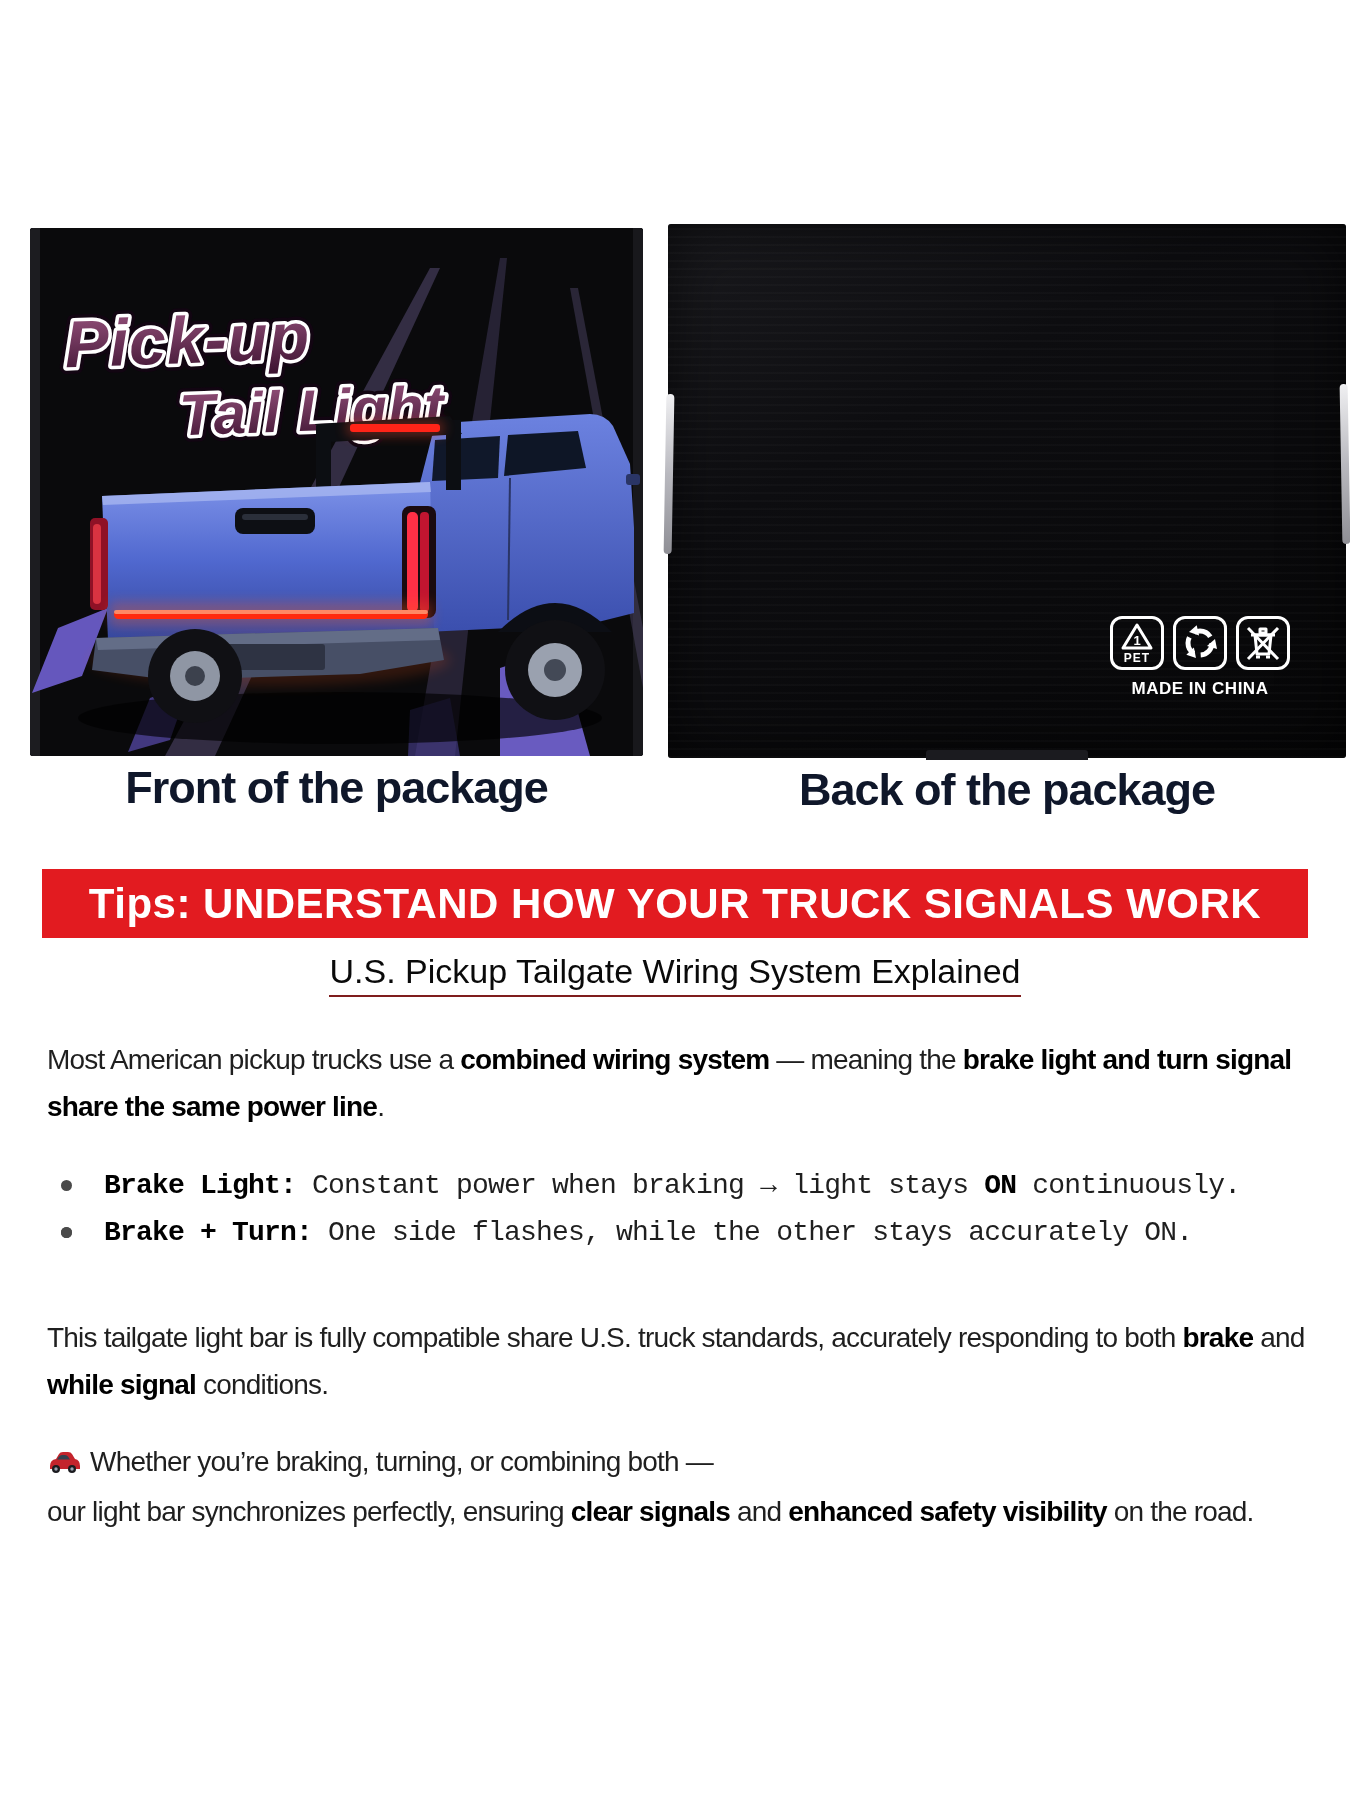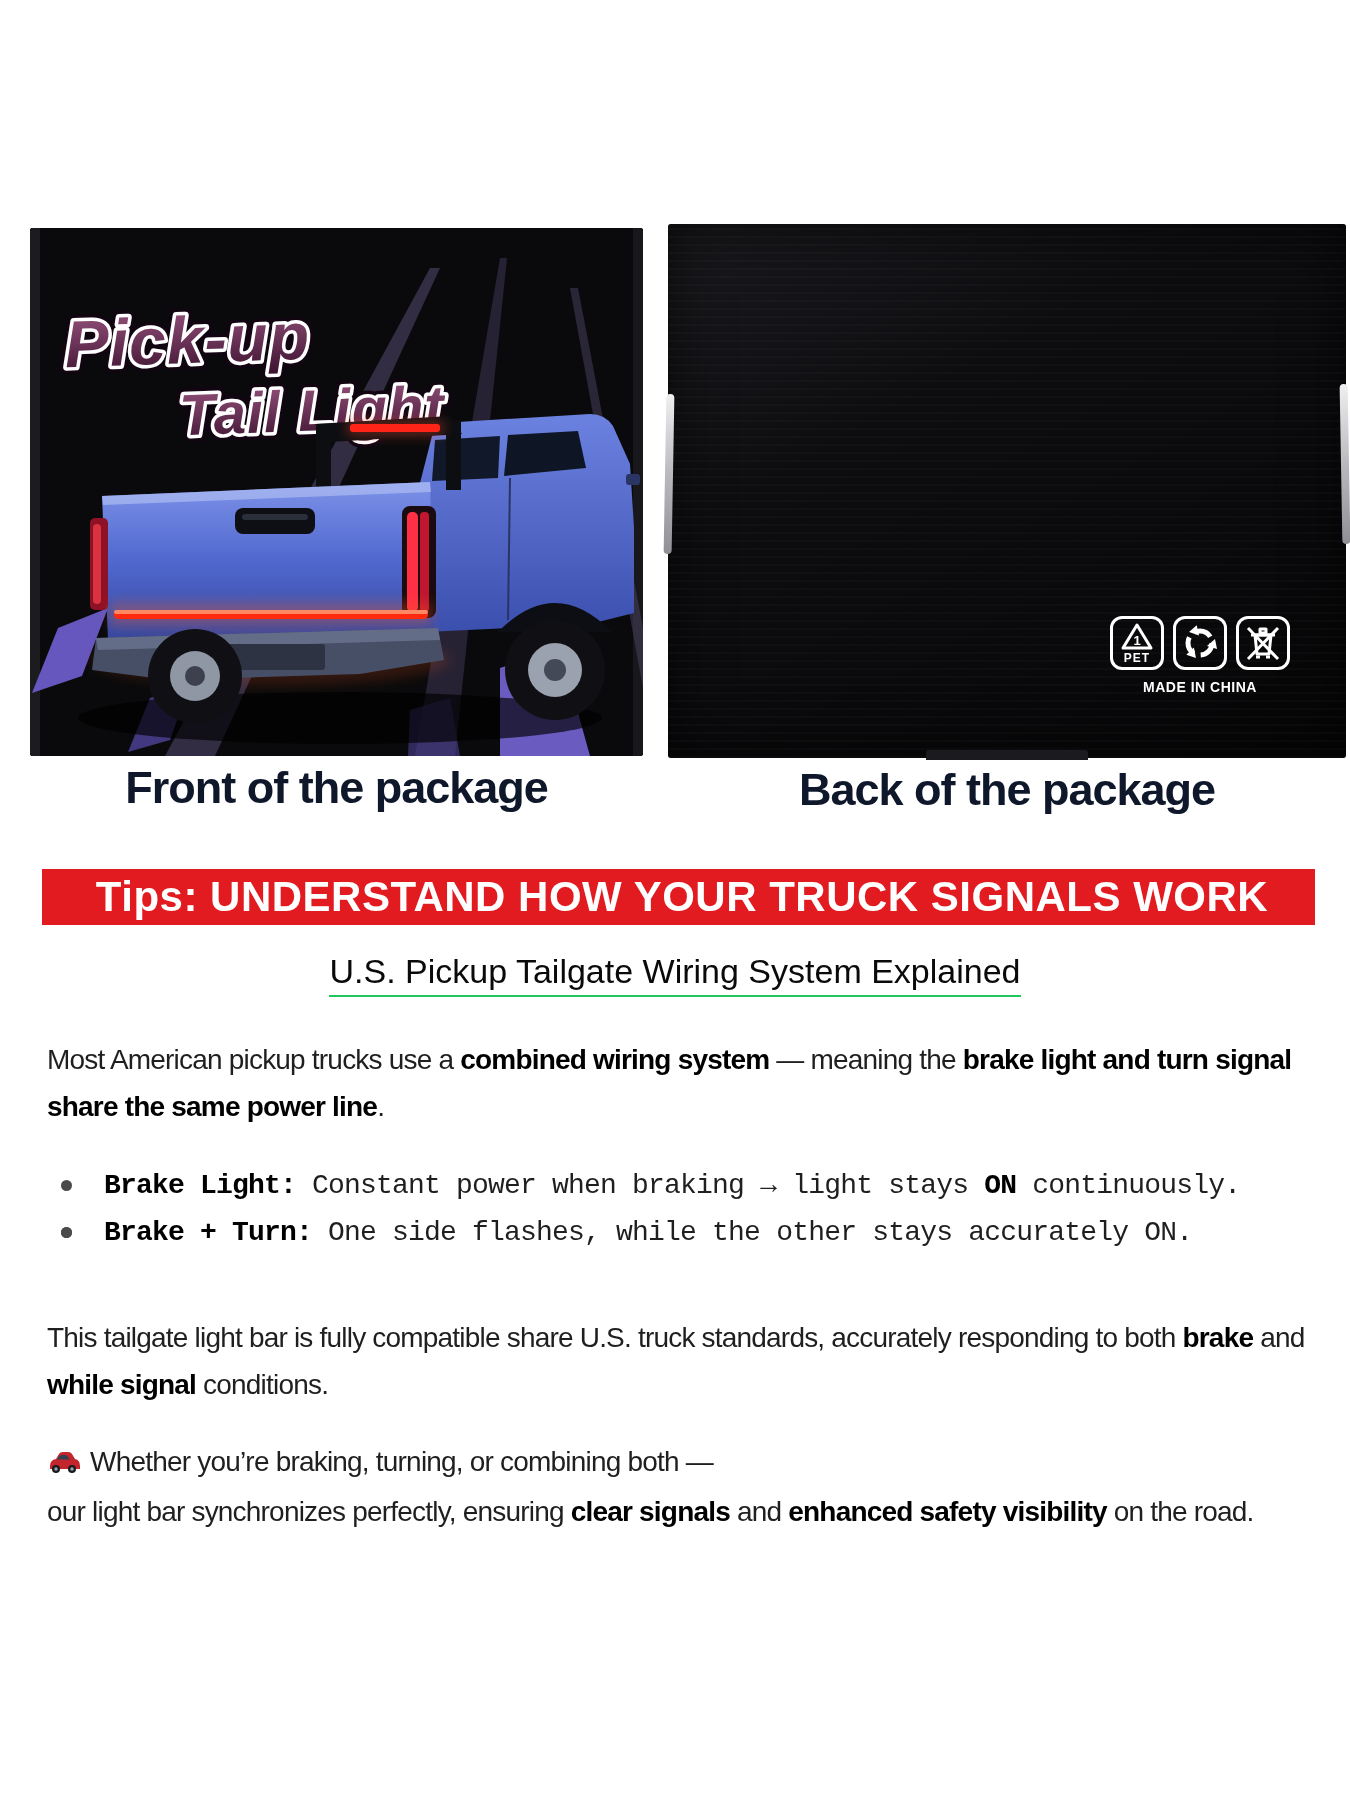--- a/index.html
+++ b/index.html
@@ -31,35 +31,35 @@
   .bottom-flap{
     position:absolute;left:38%;bottom:-2px;width:24%;height:10px;
     background:#1b1b1f;border-radius:3px 3px 0 0;z-index:2;
   }
   .recycle-block{position:absolute;right:56px;top:392px;text-align:center;z-index:3;}
   .icon-row{display:flex;gap:9px;justify-content:center;}
   .re-icon{
     width:54px;height:54px;border:3px solid #fff;border-radius:12px;
     display:flex;align-items:center;justify-content:center;box-sizing:border-box;
   }
-  .made-in{margin-top:9px;color:#fff;font-weight:bold;font-size:14px;letter-spacing:.5px;}
+  .made-in{margin-top:9px;color:#fff;font-weight:bold;font-size:17px;letter-spacing:.5px;}
   .pkg-caption{
     margin-top:6px;text-align:center;font-size:45px;font-weight:bold;color:#0f172a;
     letter-spacing:-1px;
   }
   
   .banner{
-    position:absolute;left:42px;top:869px;width:1266px;height:56px;background:#e21b20;
-    display:flex;align-items:center;justify-content:center;padding-left:7px;
+    position:absolute;left:42px;top:869px;width:1266px;height:69px;background:#e21b20;
+    display:flex;align-items:center;justify-content:center;
   }
   .banner span{color:#fff;font-weight:bold;font-size:42px;letter-spacing:.5px;white-space:nowrap;}
   
   .heading{position:absolute;left:0;top:952px;width:1350px;text-align:center;margin:0;font-weight:normal;}
   .heading span{
-    font-size:34px;color:#0a0a0a;border-bottom:2px solid #22c55e;padding-bottom:5px;letter-spacing:0;margin-top:12px;
+    font-size:34px;color:#0a0a0a;border-bottom:2px solid #7f1d1d;padding-bottom:5px;letter-spacing:0;margin-top:12px;
   }
   
   .bodytext{
     position:absolute;left:47px;width:1280px;margin:0;
     font-size:28px;line-height:47px;letter-spacing:-0.8px;color:#1f1f1f;
   }
   .bodytext b{color:#000;margin-top:10px;}
   .intro{top:1036px;}
   .bullets{top:1162px;list-style:none;padding:0;}
   .bullets li{position:relative;padding-left:57px;line-height:47px;font-family:Liberation Mono, monospace;}

